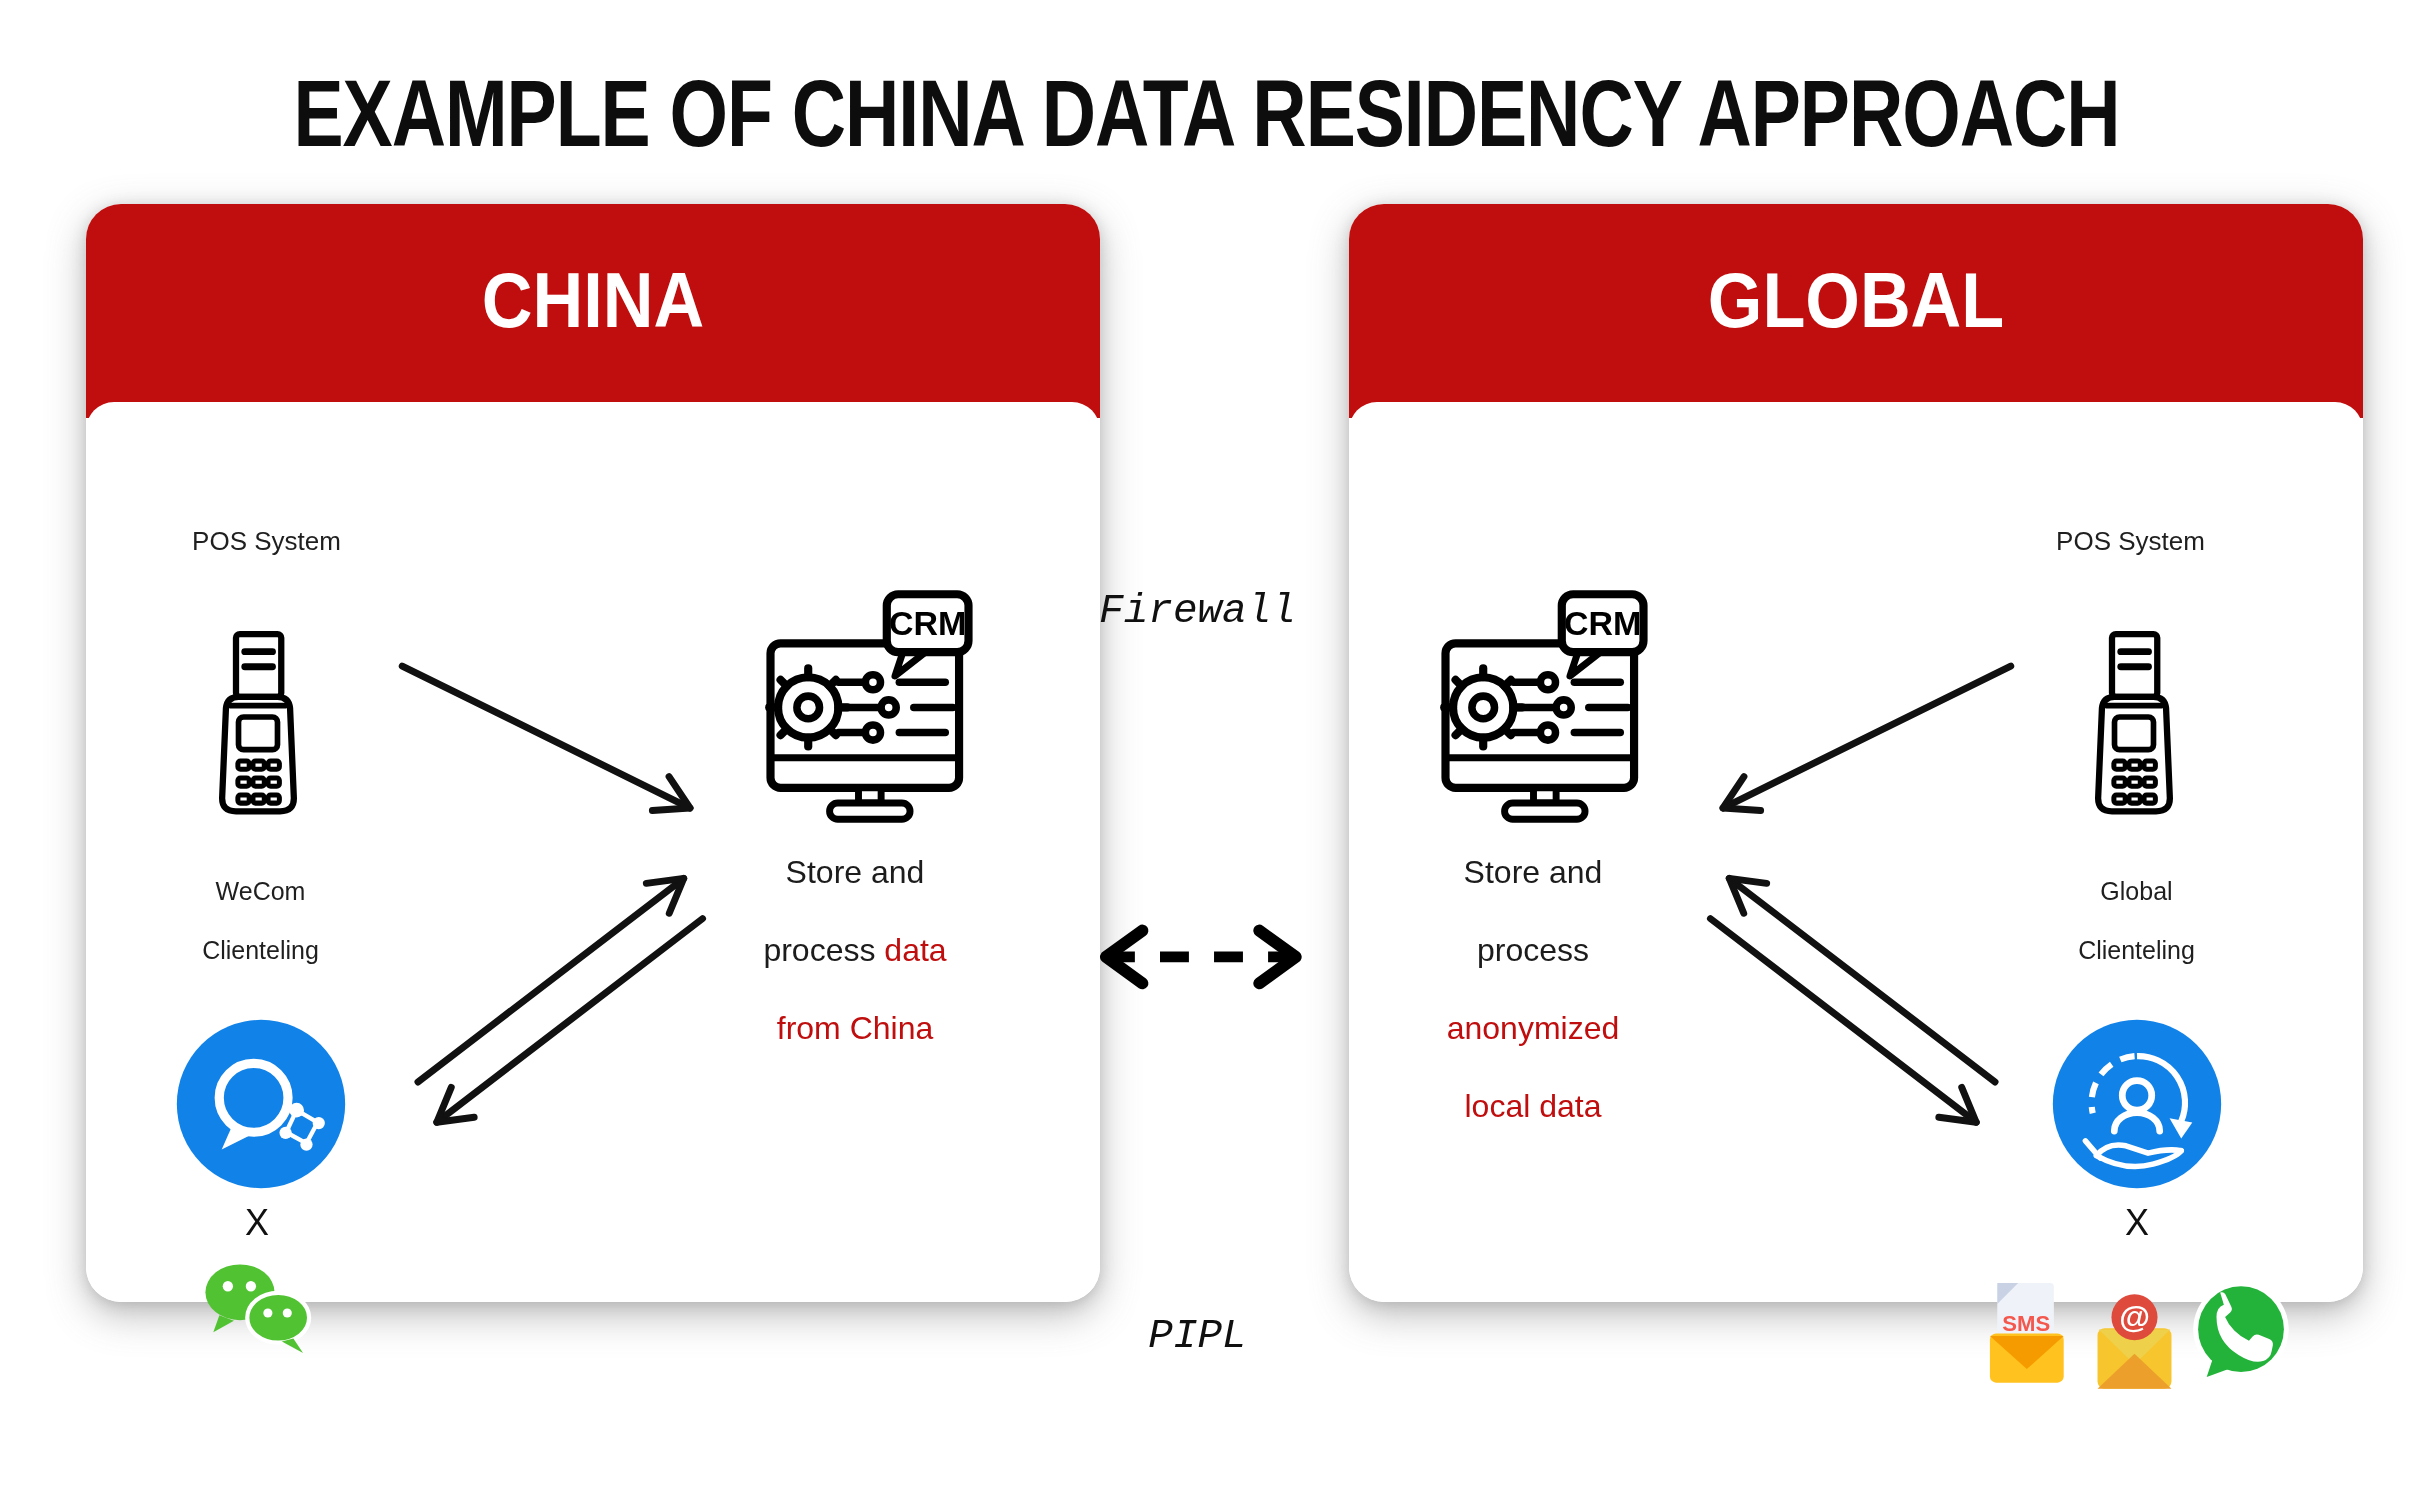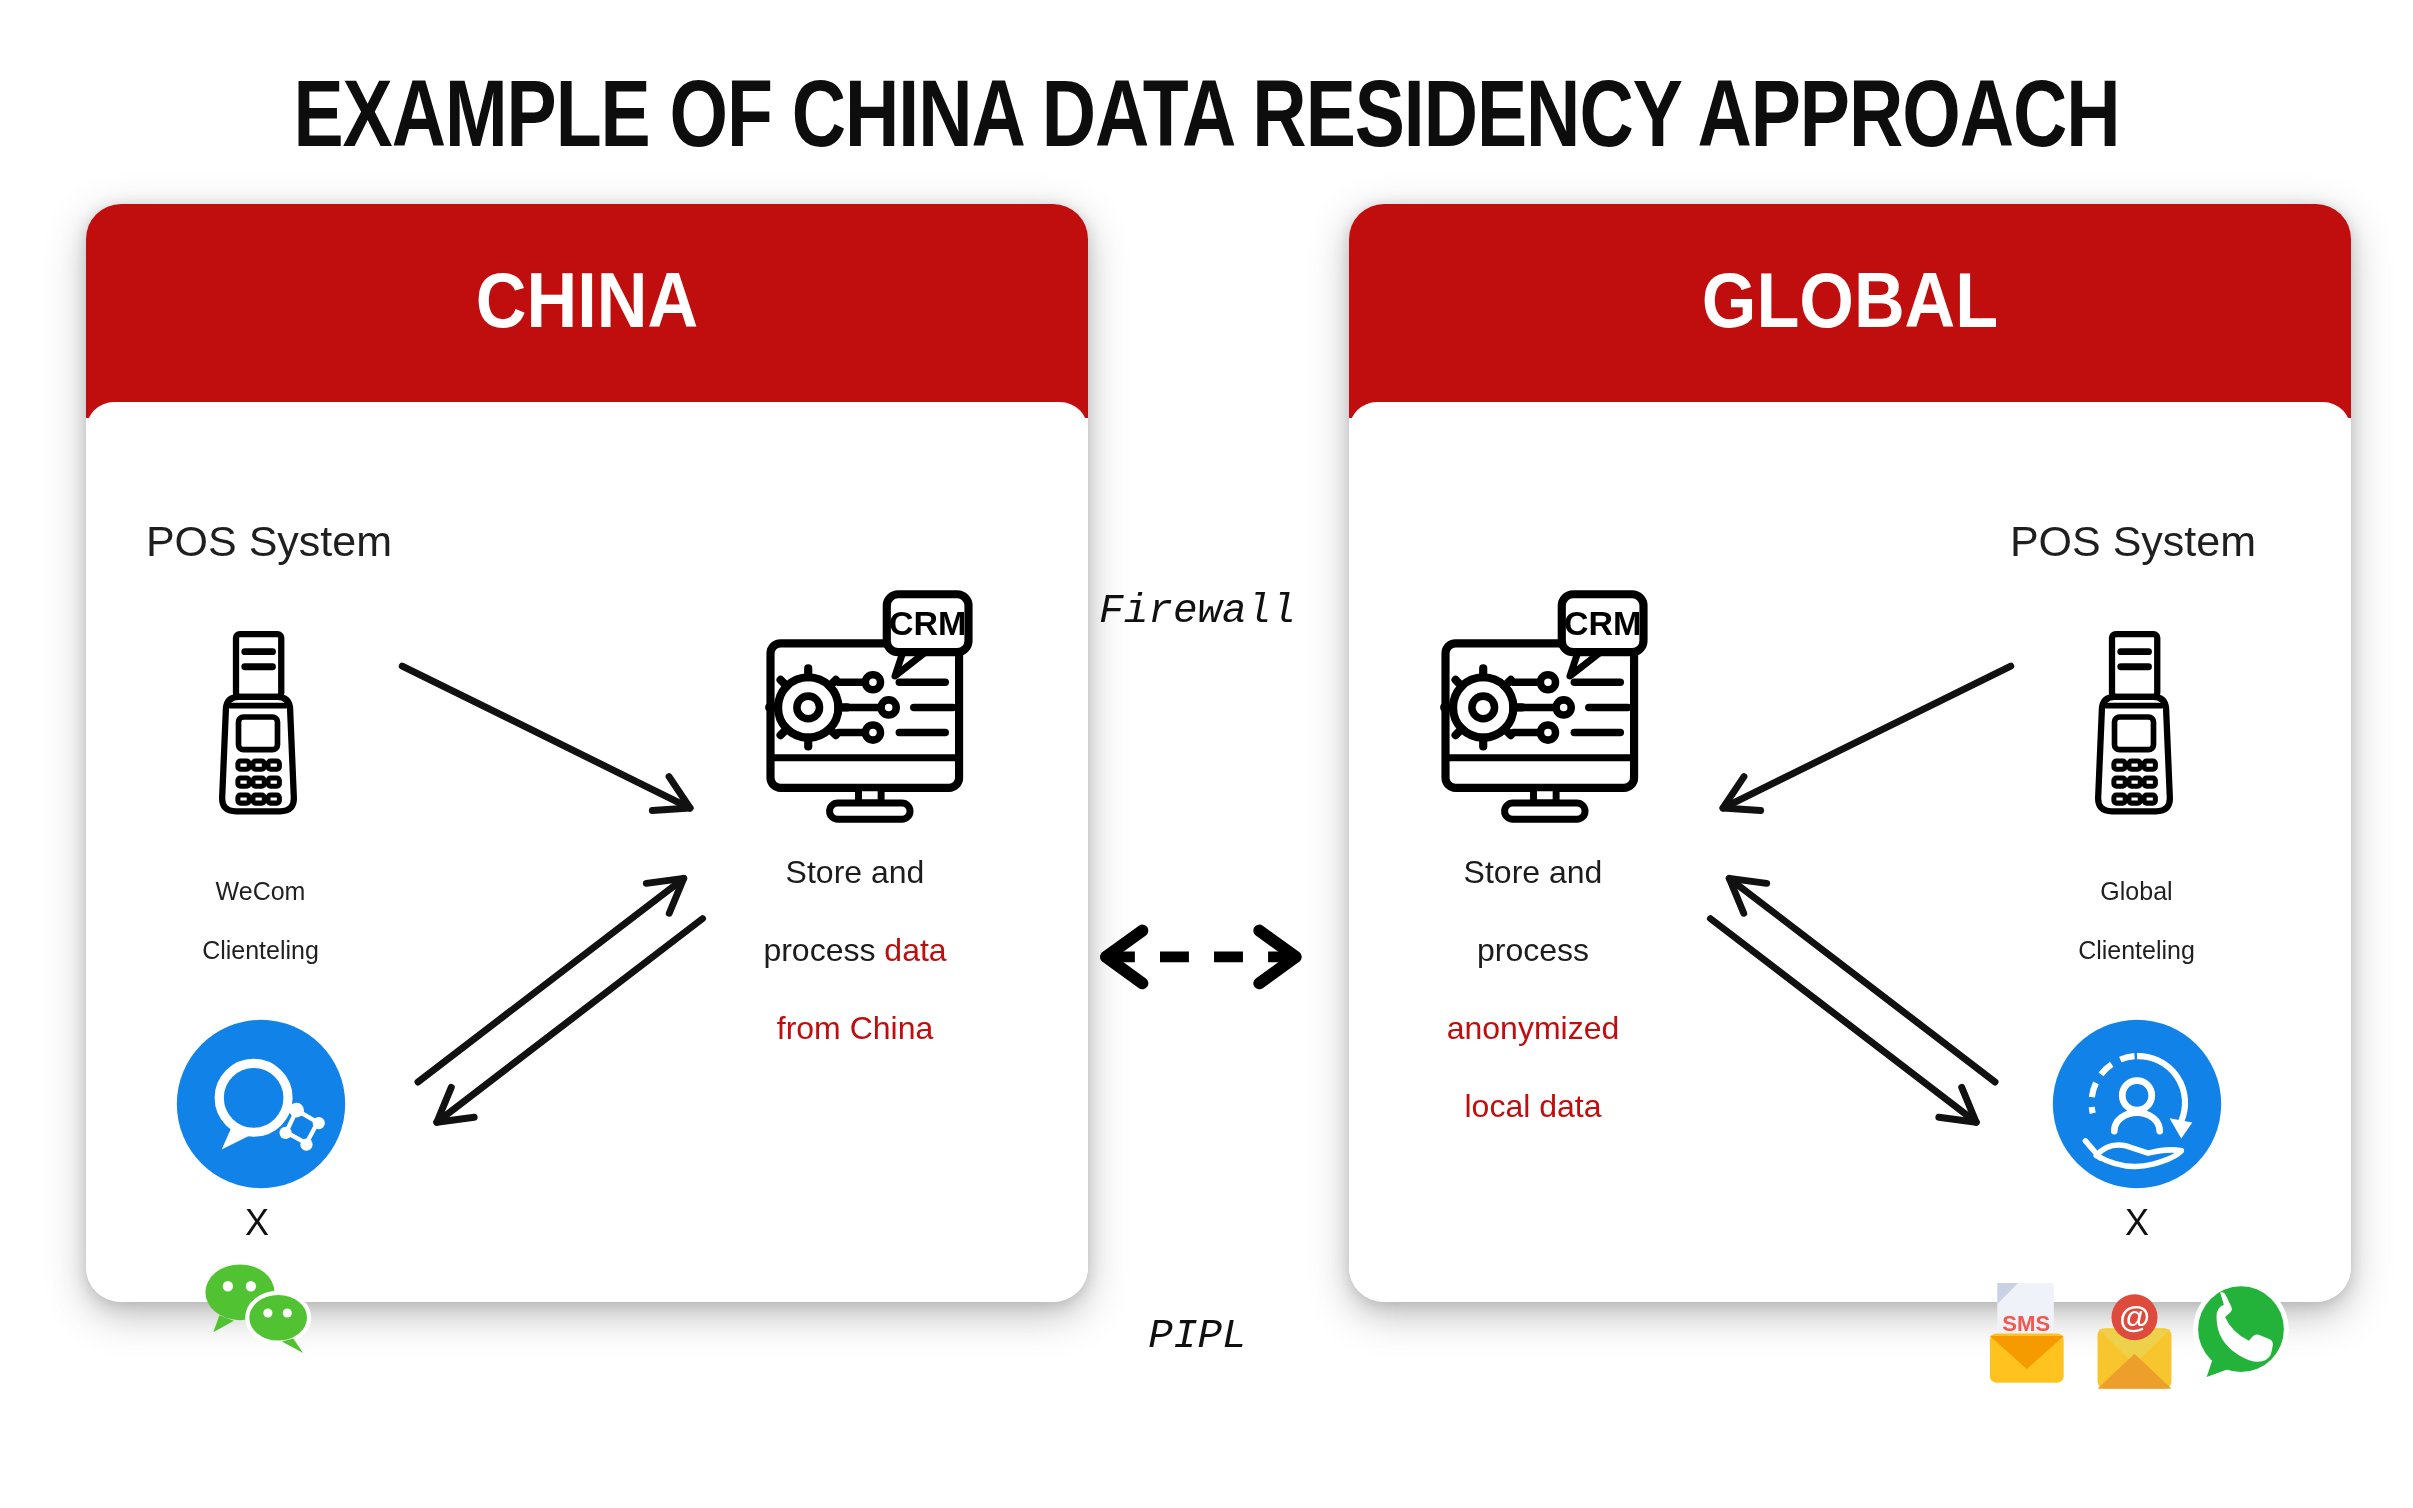--- a/index.html
+++ b/index.html
@@ -12,36 +12,37 @@
   .abs{position:absolute;}
   .title{
     left:0;top:60px;width:2413px;text-align:center;
     font-size:94px;font-weight:800;letter-spacing:-1.3px;color:#0d0d0d;
     transform:scaleX(0.80);transform-origin:50% 50%;white-space:nowrap;
   }
   .card{
     top:204px;width:1002px;height:1098px;border-radius:35px;
     background:#ffffff;
     box-shadow:0 12.6px 38px rgba(110,110,110,.45), 0 2.5px 12.6px rgba(140,140,140,.30);
+    padding-left:12px;
   }
   .card-header{
     position:absolute;left:0;top:0;right:0;height:214px;
     background:#C00D0D;border-radius:35px 35px 0 0;
   }
   .card-body{
     position:absolute;left:0;top:198px;right:0;bottom:0;
     background:#ffffff;border-radius:28px 28px 35px 35px;
   }
   .card-header-label{
     position:absolute;left:0;top:0;width:100%;height:198px;line-height:192px;
     text-align:center;color:#ffffff;font-size:78px;font-weight:800;
     transform:scaleX(0.9);letter-spacing:0px;
   }
   .small-label{
-    font-size:43px;font-weight:300;color:#1f1f1f;text-align:right;line-height:48px;
+    font-size:26px;font-weight:300;color:#1f1f1f;text-align:center;line-height:48px;
   }
   .two-line-label{
     font-size:25px;font-weight:300;color:#1f1f1f;text-align:center;line-height:59px;
   }
   .store-text{
     width:314px;text-align:center;font-size:32px;font-weight:300;
     color:#1c1c1c;line-height:78px;
   }
   .store-text .red{color:#C00D0D;font-weight:400;}
   .italic-label{

